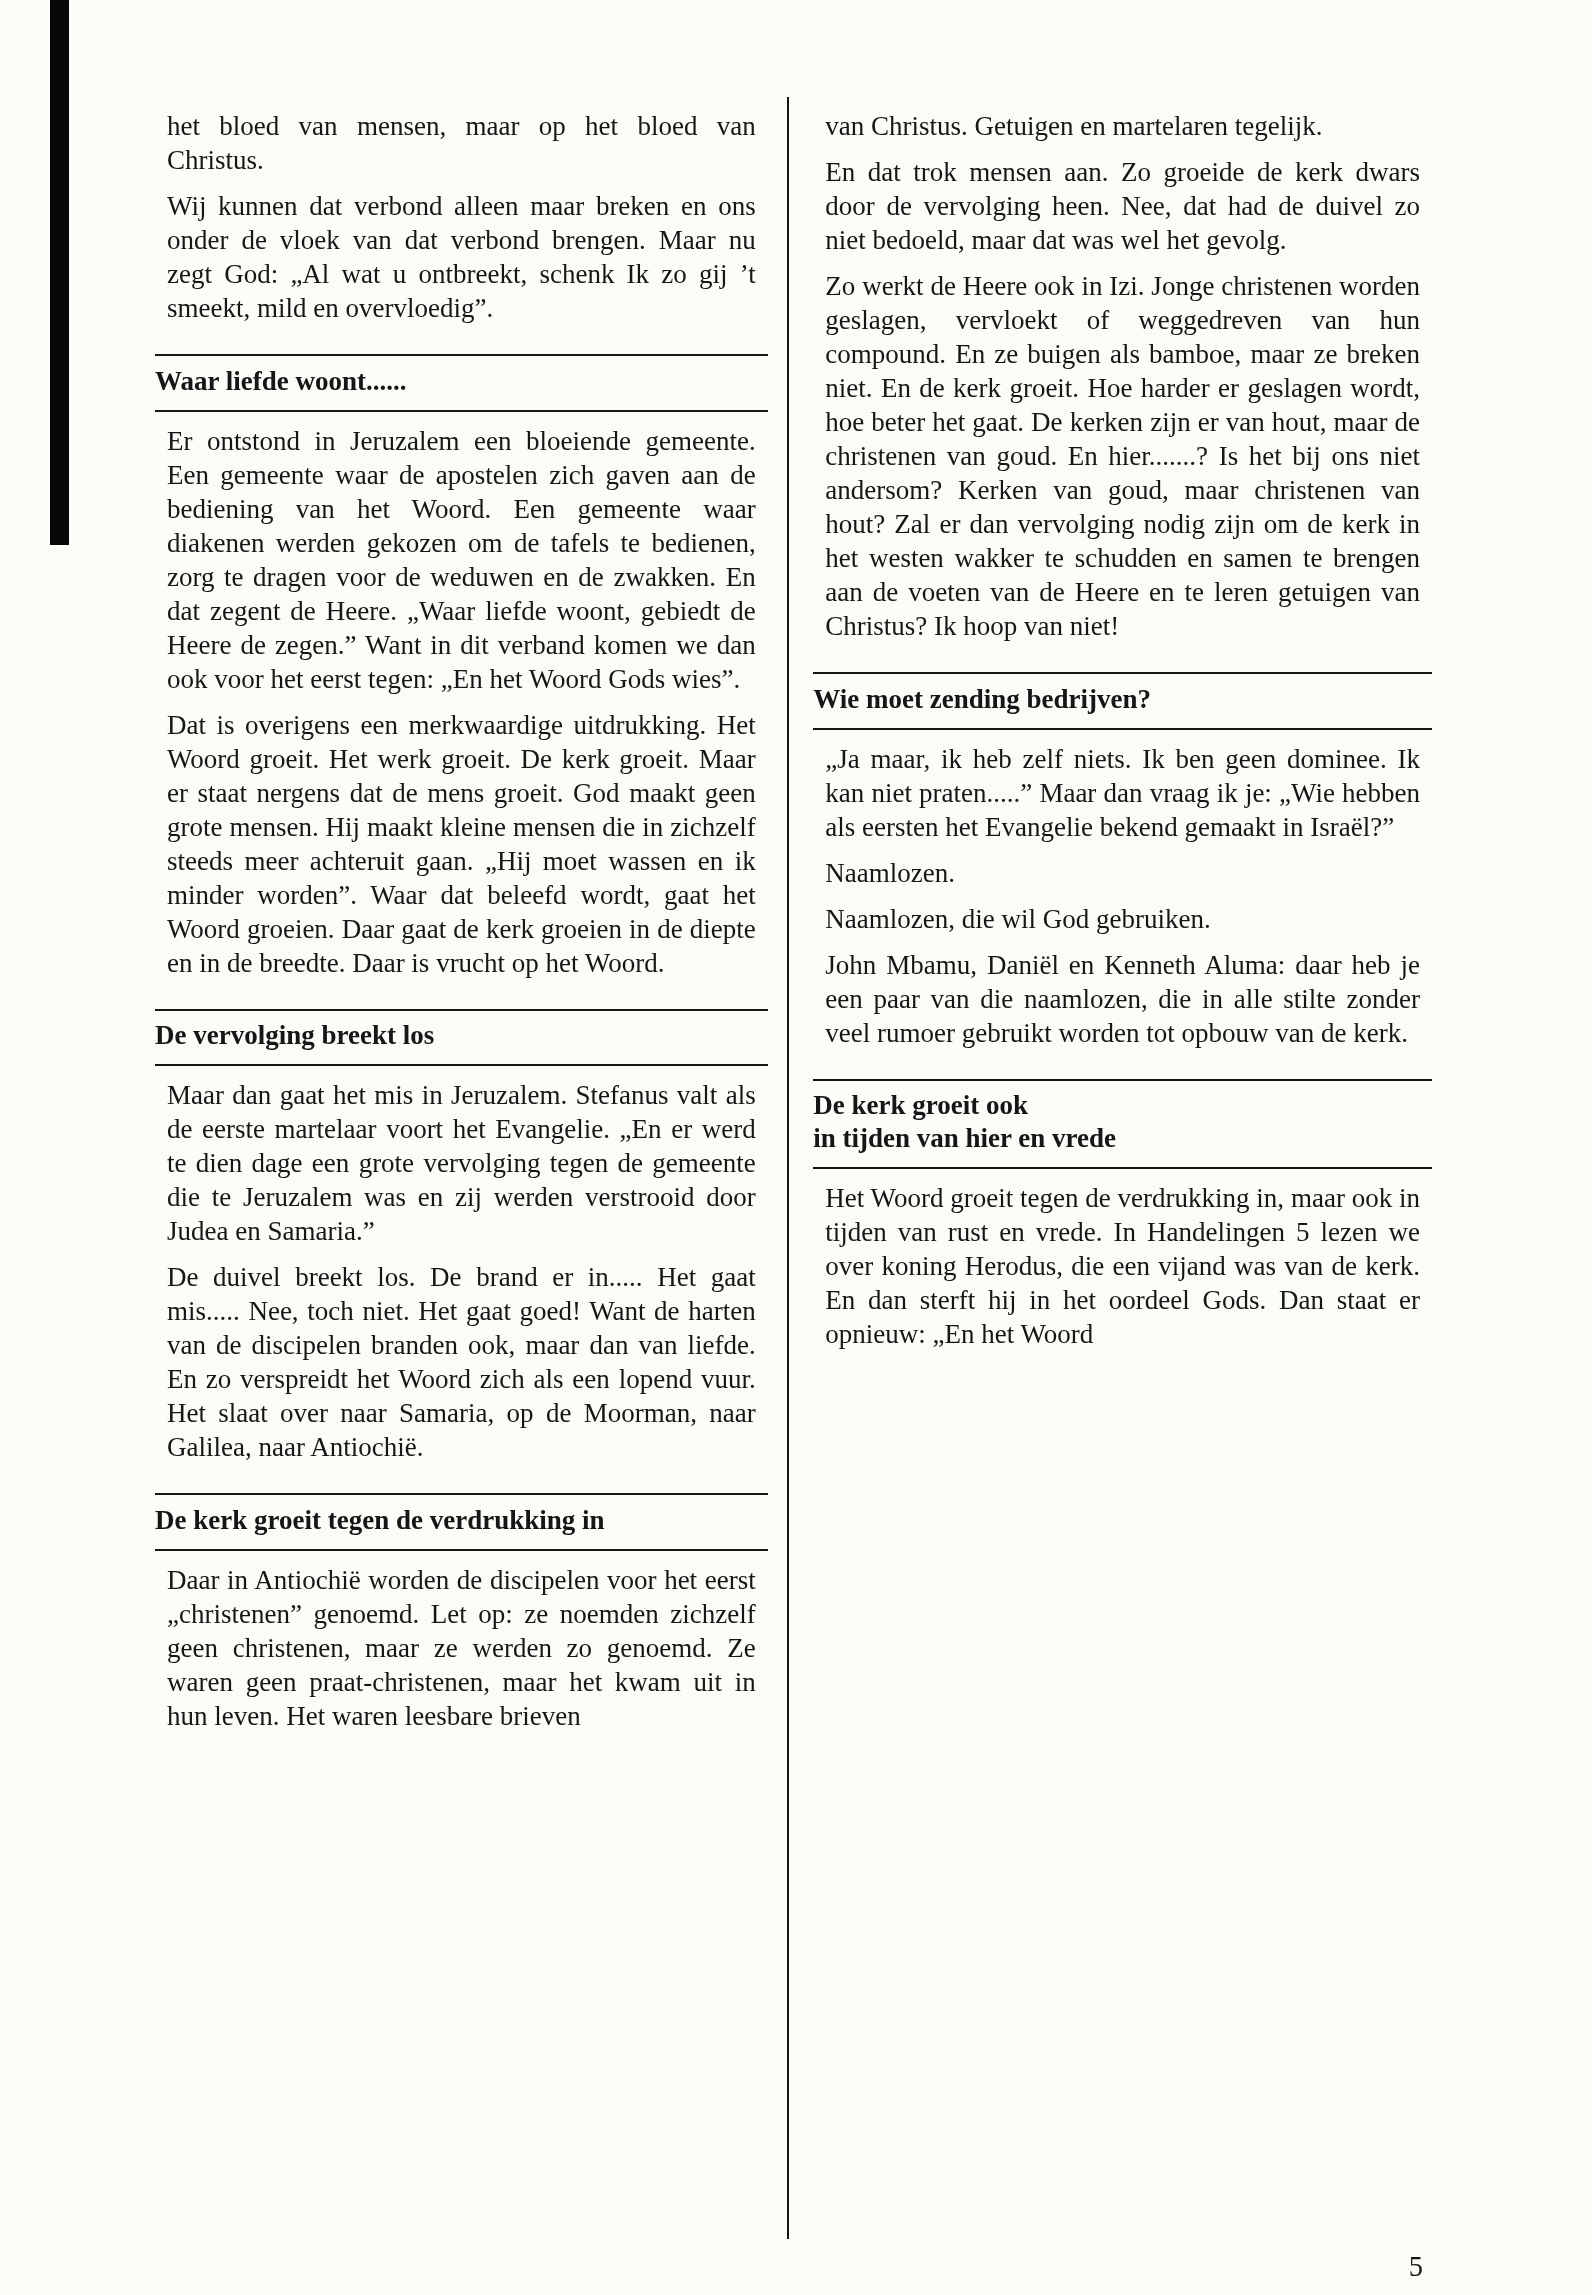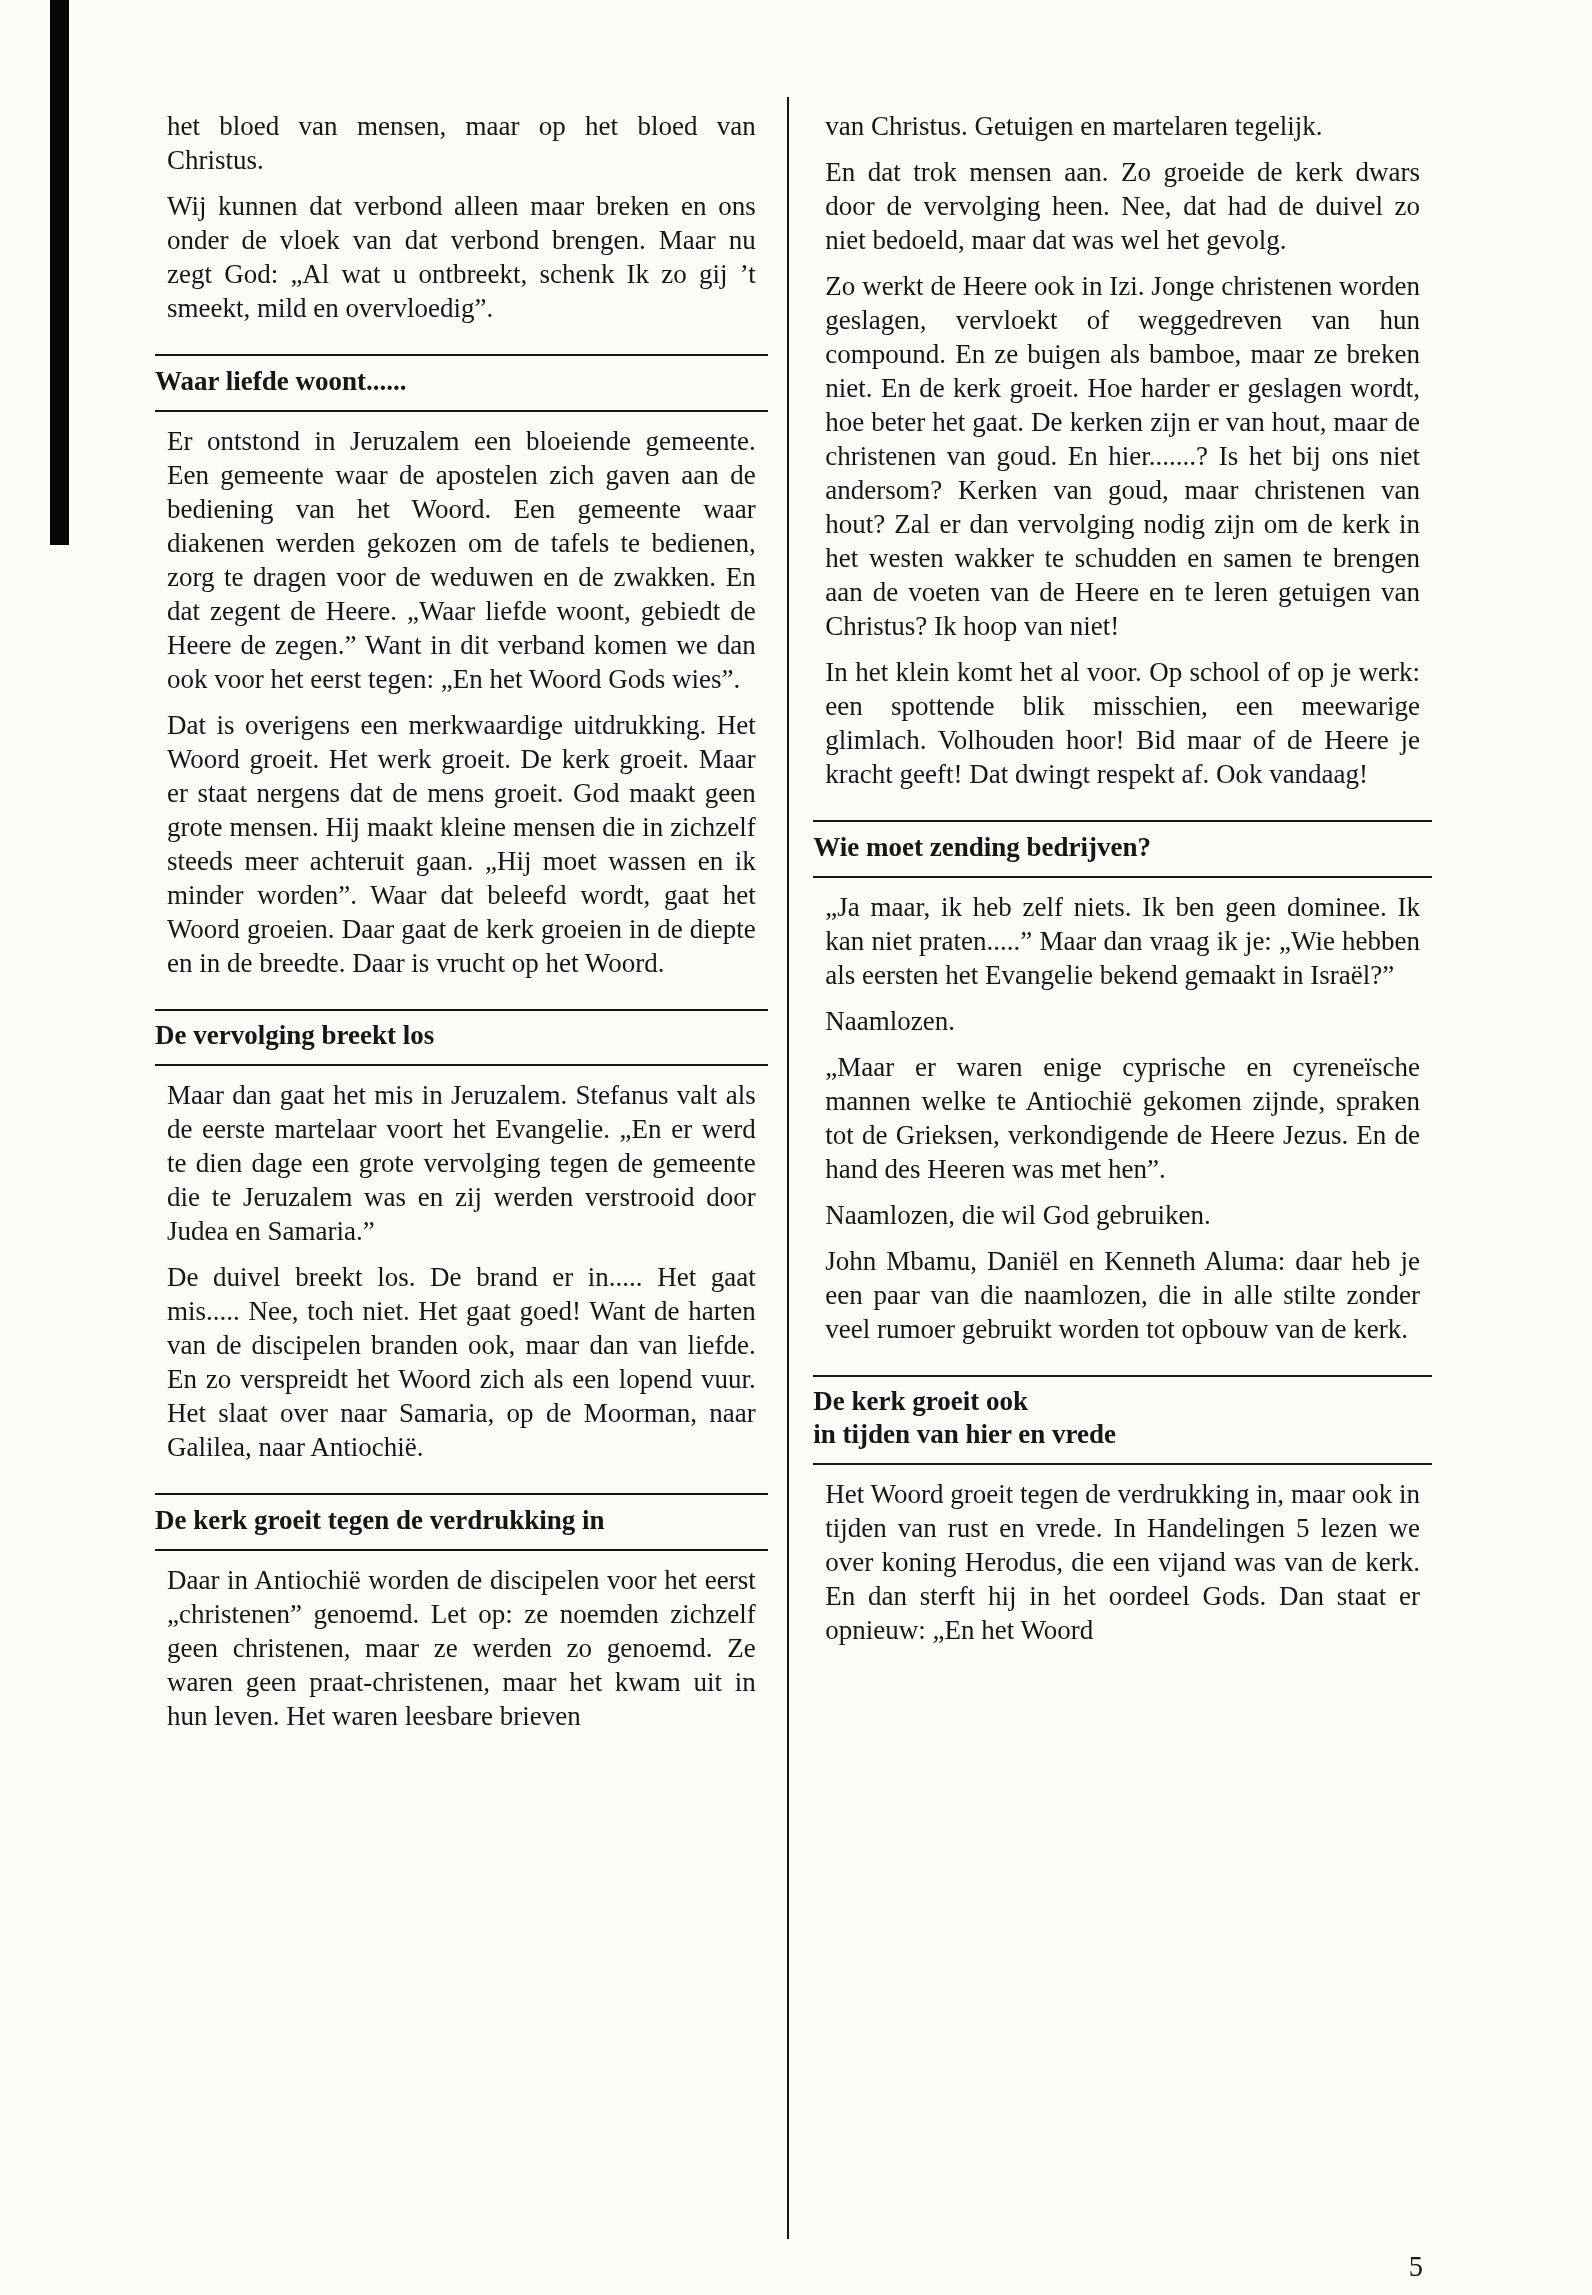--- a/index.html
+++ b/index.html
@@ -79,25 +79,23 @@
     <h2 class="heading">De kerk groeit tegen de verdrukking in</h2>
     <p class="para">Daar in Antiochië worden de discipelen voor het eerst „christenen” genoemd. Let op: ze noemden zichzelf geen christenen, maar ze werden zo genoemd. Ze waren geen praat-christenen, maar het kwam uit in hun leven. Het waren leesbare brieven</p>
   </div>
 
   <div class="divider"></div>
 
   <div class="col col-right">
     <p class="para">van Christus. Getuigen en martelaren tegelijk.</p>
     <p class="para">En dat trok mensen aan. Zo groeide de kerk dwars door de vervolging heen. Nee, dat had de duivel zo niet bedoeld, maar dat was wel het gevolg.</p>
     <p class="para">Zo werkt de Heere ook in Izi. Jonge christenen worden geslagen, vervloekt of weggedreven van hun compound. En ze buigen als bamboe, maar ze breken niet. En de kerk groeit. Hoe harder er geslagen wordt, hoe beter het gaat. De kerken zijn er van hout, maar de christenen van goud. En hier.......? Is het bij ons niet andersom? Kerken van goud, maar christenen van hout? Zal er dan vervolging nodig zijn om de kerk in het westen wakker te schudden en samen te brengen aan de voeten van de Heere en te leren getuigen van Christus? Ik hoop van niet!</p>
-    <p class="para">In het klein komt het al voor. Op school of op je werk: een spottende blik misschien, een meewarige glimlach. Volhouden hoor! Bid maar of de Heere je kracht geeft! Dat dwingt respekt af. Ook vandaag!</p>
     <h2 class="heading">Wie moet zending bedrijven?</h2>
     <p class="para">„Ja maar, ik heb zelf niets. Ik ben geen dominee. Ik kan niet praten.....” Maar dan vraag ik je: „Wie hebben als eersten het Evangelie bekend gemaakt in Israël?”</p>
     <p class="para">Naamlozen.</p>
-    <p class="para">„Maar er waren enige cyprische en cyreneïsche mannen welke te Antiochië gekomen zijnde, spraken tot de Grieksen, verkondigende de Heere Jezus. En de hand des Heeren was met hen”.</p>
     <p class="para">Naamlozen, die wil God gebruiken.</p>
     <p class="para">John Mbamu, Daniël en Kenneth Aluma: daar heb je een paar van die naamlozen, die in alle stilte zonder veel rumoer gebruikt worden tot opbouw van de kerk.</p>
     <h2 class="heading">De kerk groeit ook
 in tijden van hier en vrede</h2>
     <p class="para">Het Woord groeit tegen de verdrukking in, maar ook in tijden van rust en vrede. In Handelingen 5 lezen we over koning Herodus, die een vijand was van de kerk. En dan sterft hij in het oordeel Gods. Dan staat er opnieuw: „En het Woord</p>
   </div>
 
 </div>
 
 <div class="page-number">5</div>

